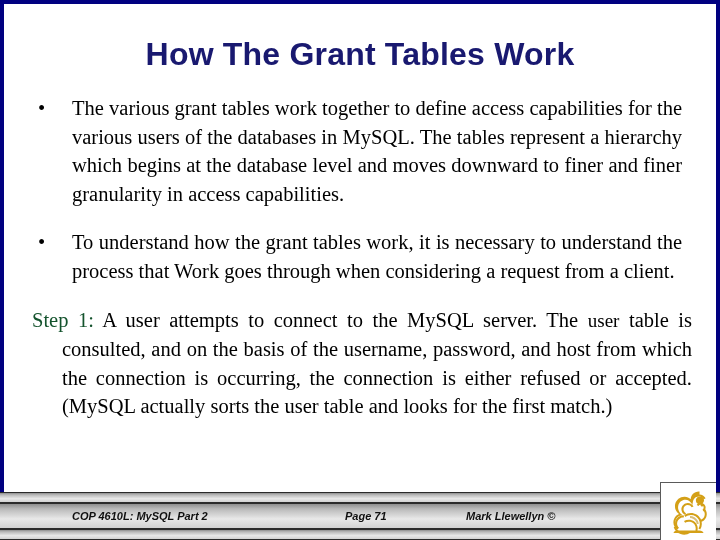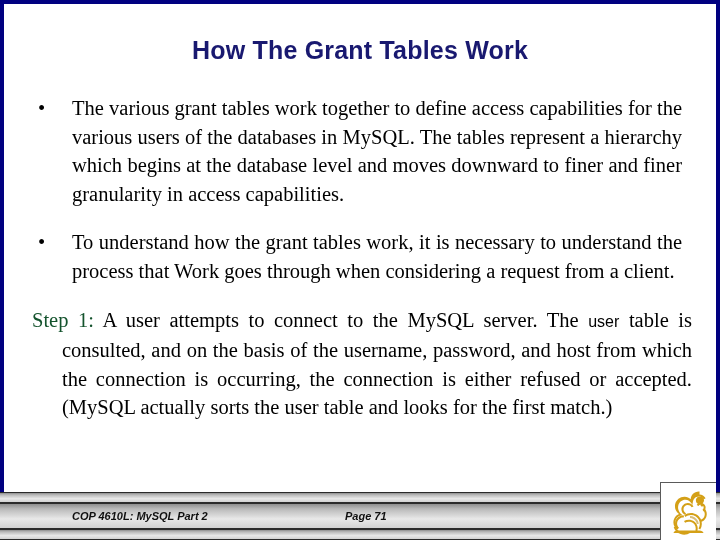--- a/index.html
+++ b/index.html
@@ -34,21 +34,21 @@
   }
 
   
   .title {
     position: absolute;
     left: 0;
     top: 36px;
     width: 720px;
     text-align: center;
     font-family: "Liberation Sans", "DejaVu Sans", sans-serif;
-    font-size: 25px;
+    font-size: 32px;
     font-weight: bold;
     color: #191970;
     letter-spacing: 0.2px;
     white-space: nowrap;
   }
 
   
   .body-area {
     position: absolute;
     left: 30px;
@@ -87,22 +87,22 @@
     margin-top: 6px;
   }
   .step-block p {
     margin: 0;
     text-indent: -30px;
   }
   .step-label {
     color: #14532d;
   }
   .mono {
-    font-family: Liberation Sans, sans-serif;
-    font-size: 16px;
+    font-family: Liberation Serif, serif;
+    font-size: 19px;
     margin-top: 9px;
   }
 
   
   .footer {
     position: absolute;
     left: 0;
     bottom: 0;
     width: 720px;
     height: 52px;
@@ -180,20 +180,21 @@
 
   </div>
 
   <div class="footer">
     <div class="bar bar-top"></div>
     <div class="bar bar-main"></div>
     <div class="bar bar-bottom"></div>
 
     <div class="footer-text ft-course">COP 4610L: MySQL Part 2</div>
     <div class="footer-text ft-page">Page 71</div>
+    <div class="footer-text ft-author">Mark Llewellyn ©</div>
   </div>
 
   <div class="logo-box">
     <svg width="54" height="57" viewBox="0 0 54 57" aria-hidden="true">
       <g fill="#d4a017">
         <path d="M38.5 8.5c-2.6-0.2-5.1 0.9-6.7 2.6 -1.4 1.5-2.0 3.3-2.1 5.1 -1.6-1.5-3.6-2.4-5.9-2.5 -4.6-0.2-8.6 3.0-9.6 7.4 -0.9 3.9 0.7 7.7 3.8 9.9 -1.9 0.8-3.5 2.2-4.5 4.0 -1.6 2.8-1.5 6.2 0.2 8.9 0.7 1.1 1.6 2.0 2.7 2.6l0.9-1.9c-0.8-0.5-1.4-1.2-1.9-2.0 -1.3-2.1-1.3-4.7-0.1-6.8 1.1-1.9 3.0-3.1 5.1-3.3l1.5-0.1 -1.2-0.9c-3.0-2.2-4.3-5.9-3.3-9.4 0.9-3.2 3.8-5.5 7.1-5.4 2.5 0.1 4.7 1.5 5.9 3.6l1.0 1.8 0.3-2.0c0.2-1.6 0.5-3.4 1.7-4.7 1.3-1.4 3.2-2.1 5.1-1.9 1.8 0.2 3.4 1.2 4.3 2.7l1.8-1.0c-1.3-2.2-3.6-3.5-6.1-3.7z"></path>
         <path d="M39.0 13.6c-1.9-0.1-3.6 1.2-4.0 3.0 -0.4 1.7 0.4 3.4 1.9 4.2 -0.5 0.3-0.9 0.8-1.2 1.3l1.8 0.9c0.5-0.9 1.5-1.4 2.5-1.3 1.3 0.1 2.3 1.0 2.6 2.2 0.2 1.1-0.2 2.2-1.1 2.9l1.2 1.6c1.5-1.1 2.2-3.0 1.8-4.8 -0.3-1.6-1.5-2.9-3.0-3.4 1.0-0.8 1.6-2.0 1.5-3.3 -0.1-1.8-1.5-3.2-3.3-3.3z"></path>
         <path d="M26.8 22.0c-2.4 0-4.3 1.9-4.3 4.3 0 1.7 1.0 3.2 2.5 3.9l-0.8 1.9c-2.3-1.0-3.8-3.3-3.8-5.8 0-3.5 2.9-6.4 6.4-6.4 2.4 0 4.6 1.4 5.7 3.5l-1.9 0.9c-0.7-1.4-2.2-2.3-3.8-2.3z"></path>
         <path d="M19.0 33.0c-3.0 1.2-5.0 4.1-5.0 7.4 0 2.3 1.0 4.4 2.6 5.8l1.4-1.5c-1.2-1.1-1.9-2.6-1.9-4.3 0-2.4 1.5-4.6 3.7-5.5 0.9-0.4 1.9-0.5 2.9-0.4l0.3-2.0c-1.4-0.2-2.7 0-4.0 0.5z"></path>
         <path d="M44.0 26.0c1.8 2.2 2.3 5.2 1.3 7.9 -1.0 2.7-3.3 4.6-6.1 5.1l-0.4-2.0c2.1-0.4 3.8-1.8 4.6-3.8 0.7-2.0 0.4-4.2-1.0-5.8l1.6-1.4z"></path>

